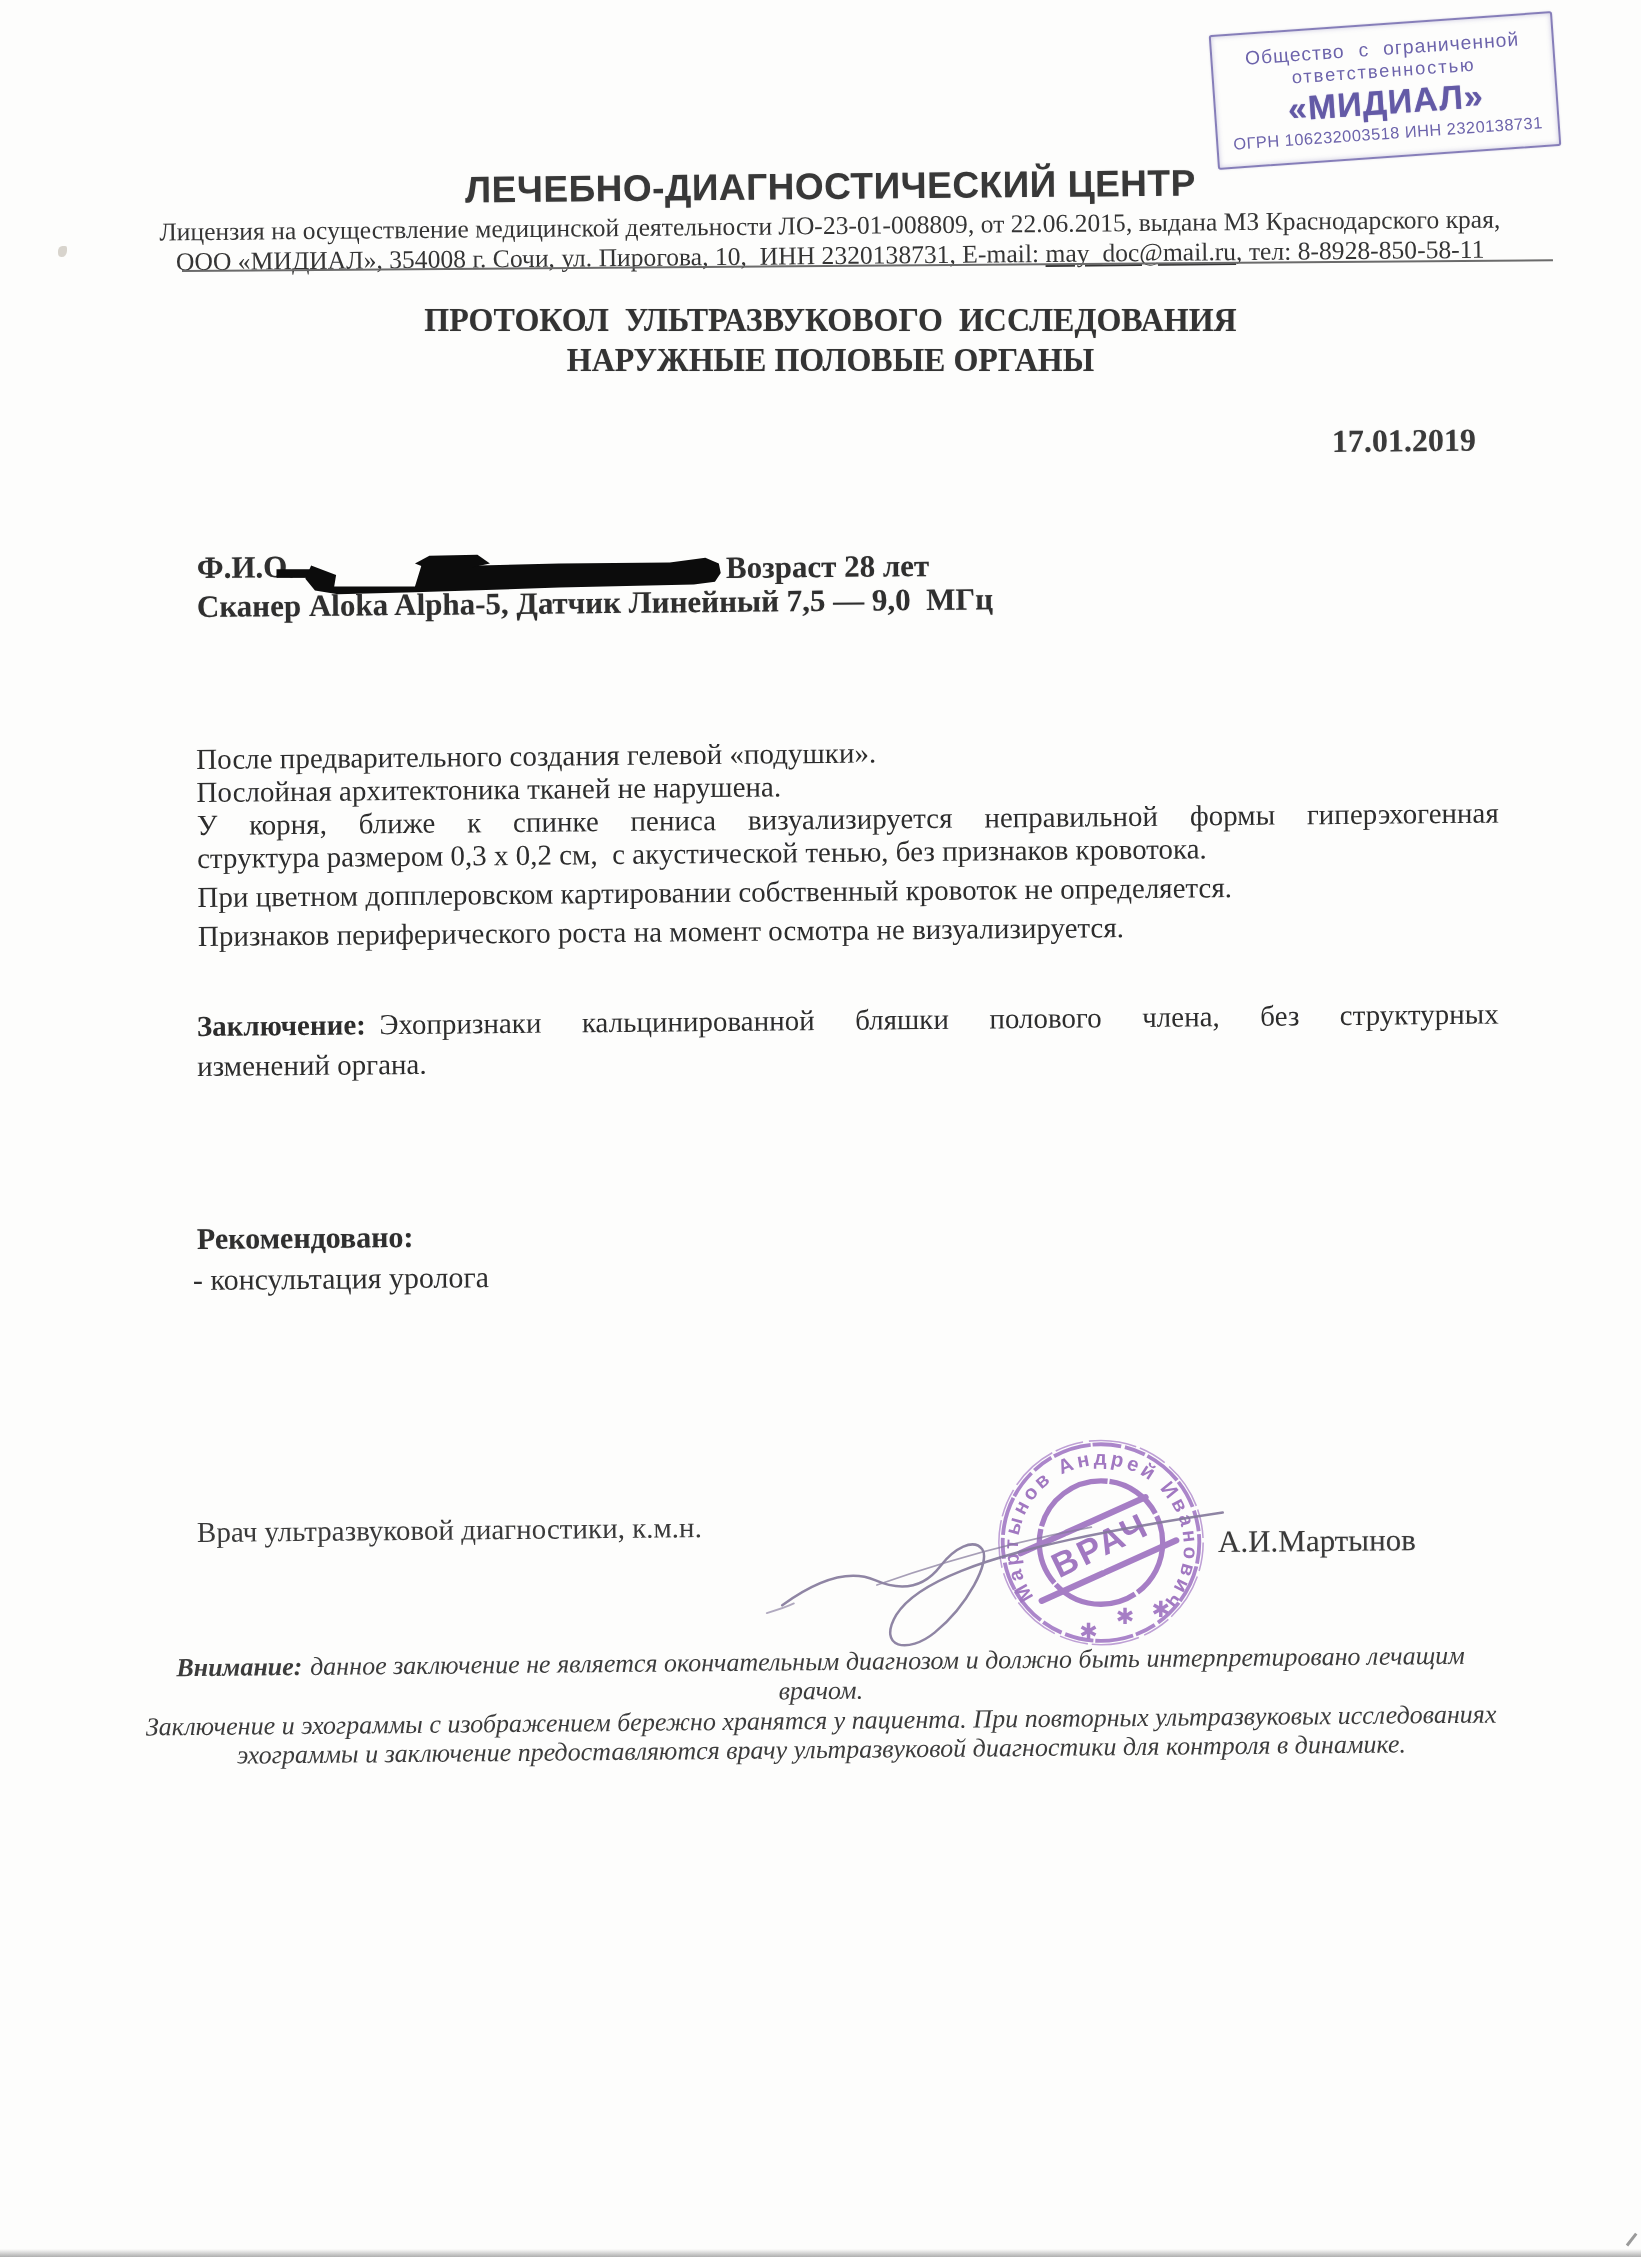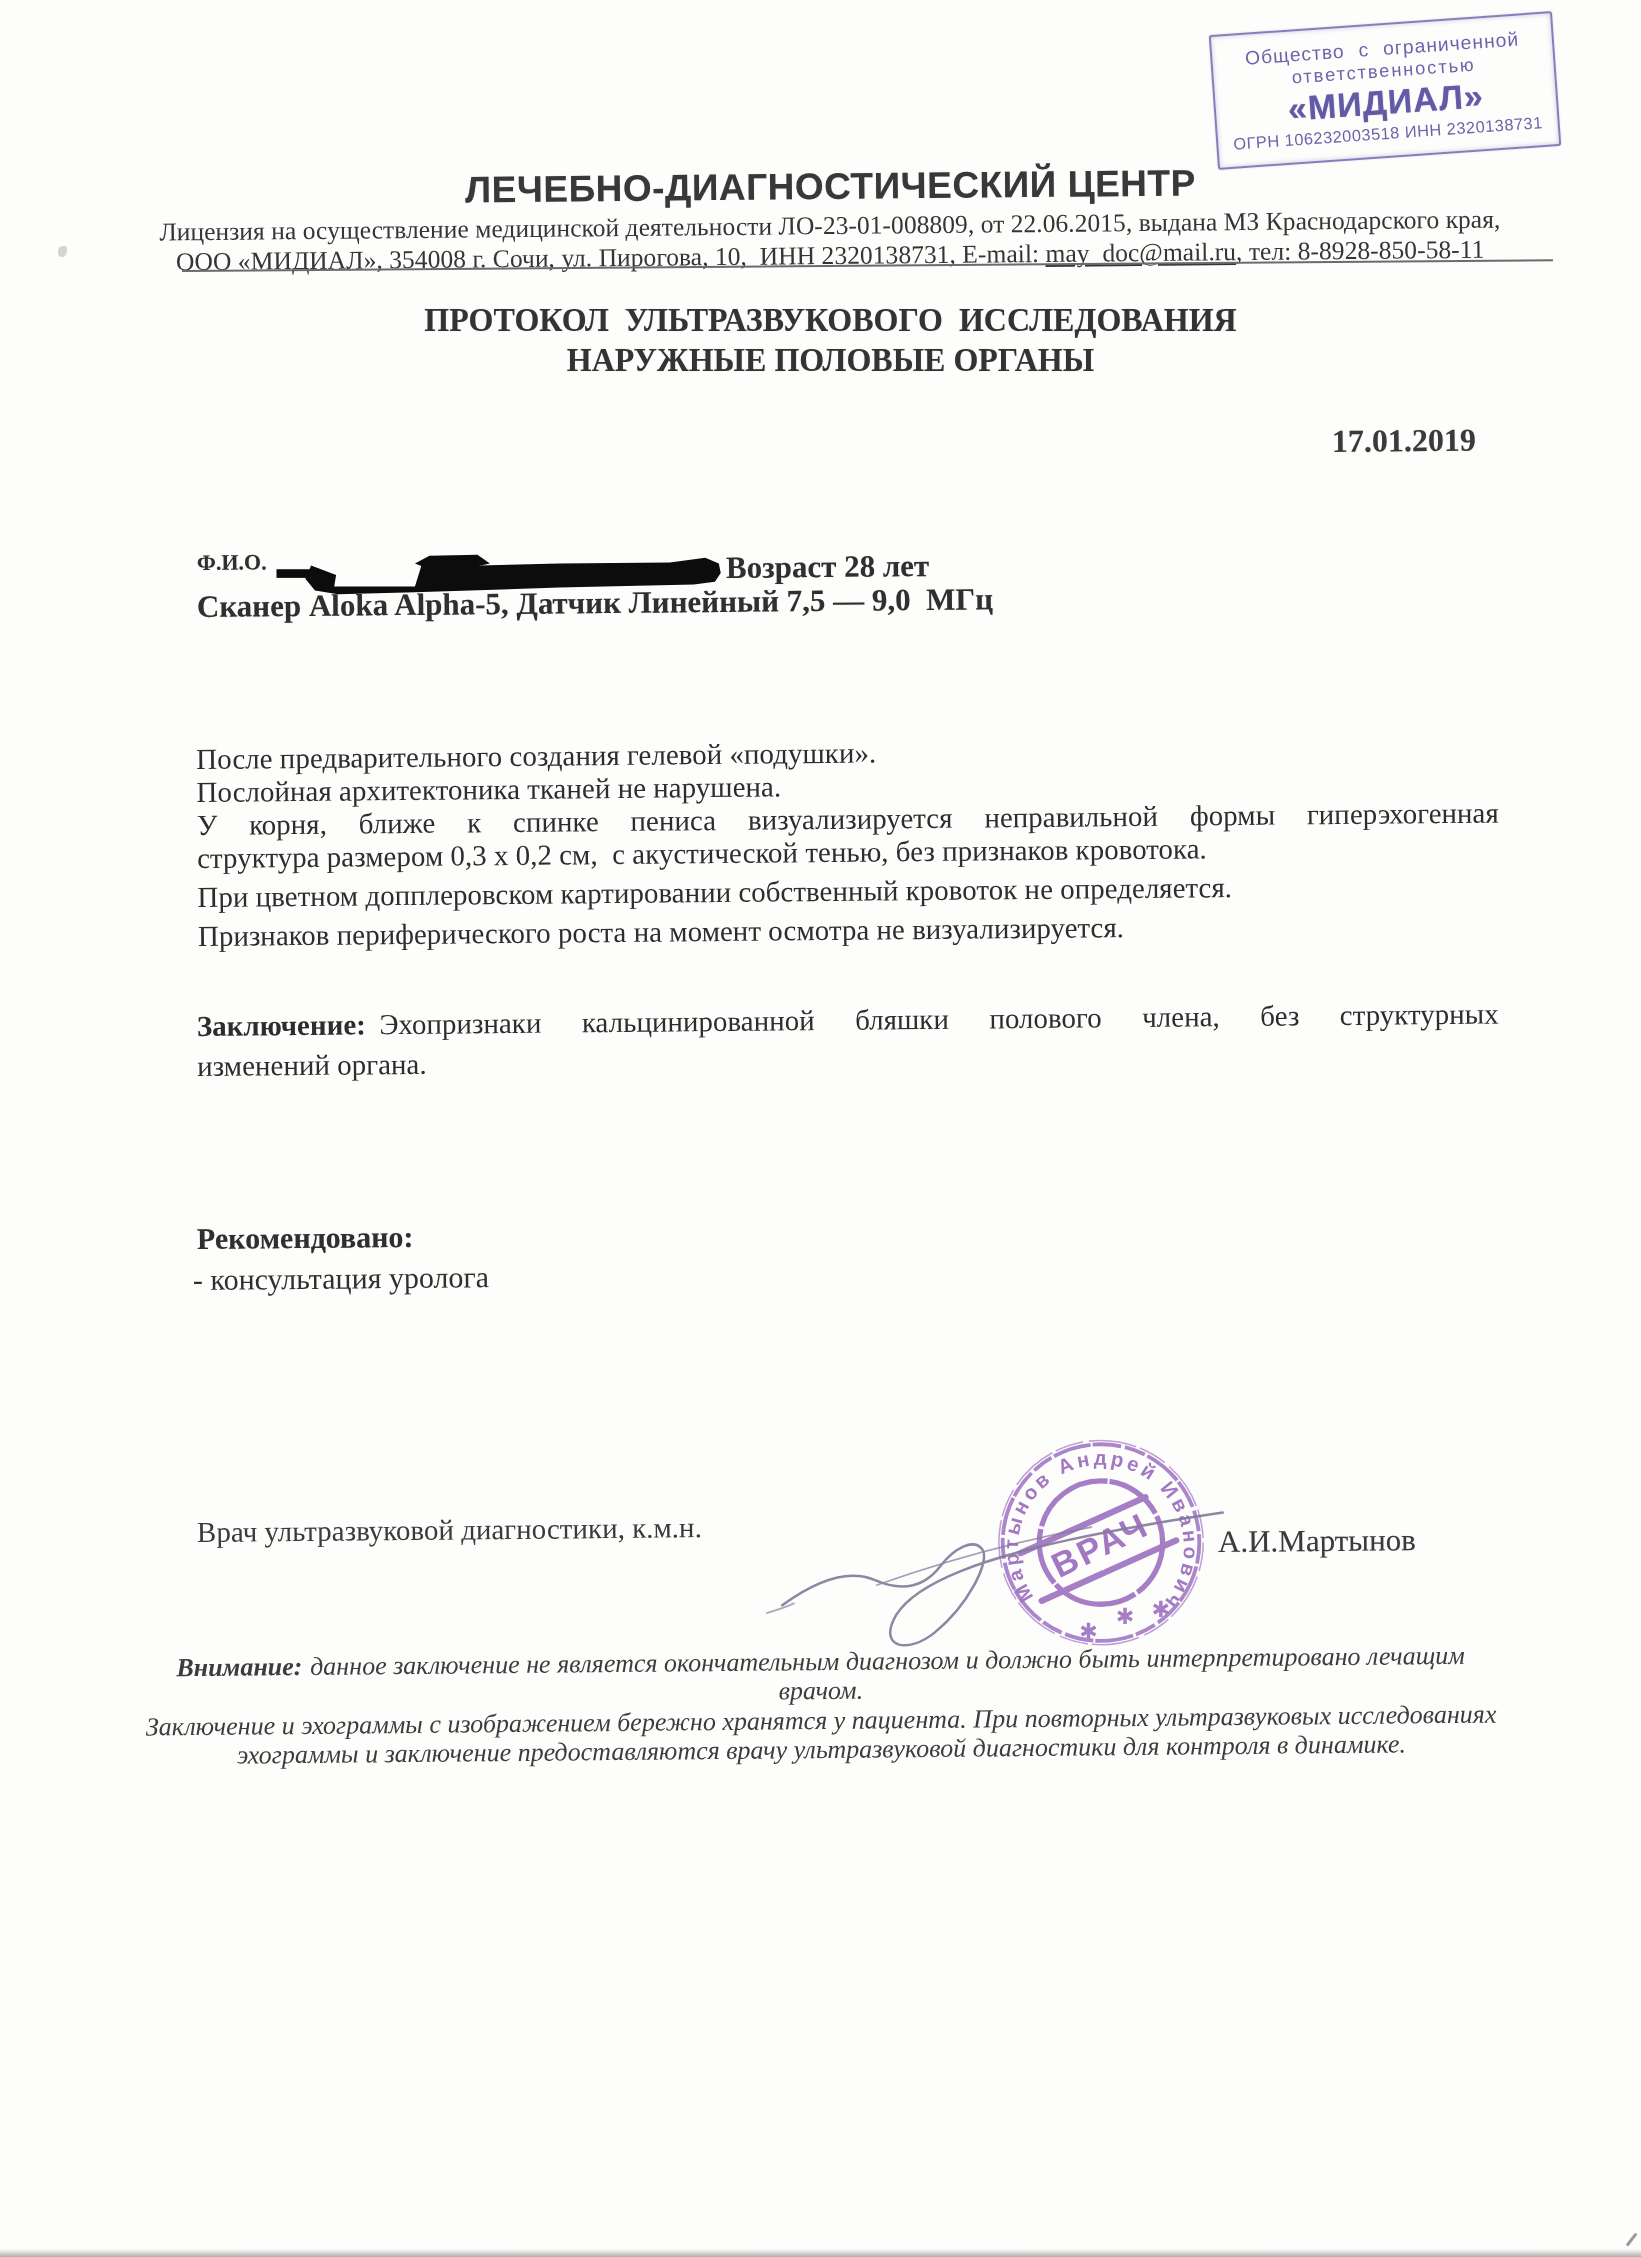--- a/index.html
+++ b/index.html
@@ -37,21 +37,21 @@
   }
   .license{left:106px;top:211px;width:1448px;text-align:center;font-size:25.6px;color:#353535;line-height:30px;}
   .license u{text-underline-offset:2.9px;}
   .rule{left:182px;top:270px;width:1371px;border-top:2.9px solid #6b6b6b;transform:rotate(-0.45deg);transform-origin:0 0;}
 
   
   .p-title{left:0;top:301px;width:1661px;text-align:center;font-weight:bold;font-size:32px;line-height:39px;color:#333;transform:scaleY(1.04);}
   .date{left:1332px;top:423px;font-weight:bold;font-size:32px;color:#3a3a3a;}
 
   
-  .fio{left:197px;top:550px;font-weight:bold;font-size:22px;}
+  .fio{left:197px;top:550px;font-weight:bold;font-size:31px;}
   .age{left:726px;top:550px;font-weight:bold;font-size:31px;}
   .scanner{left:197px;top:589px;font-weight:bold;font-size:31px;}
   .redact{left:270px;top:550px;width:463px;height:50px;}
 
   
   .findings{left:197px;top:743px;width:1302px;font-size:29px;line-height:33px;color:#2d2d2d;}
   .findings .ln{white-space:pre;}
   .jfull{text-align:justify;text-align-last:justify;white-space:normal !important;}
   .findings .gap{margin-top:5.8px;}
 

